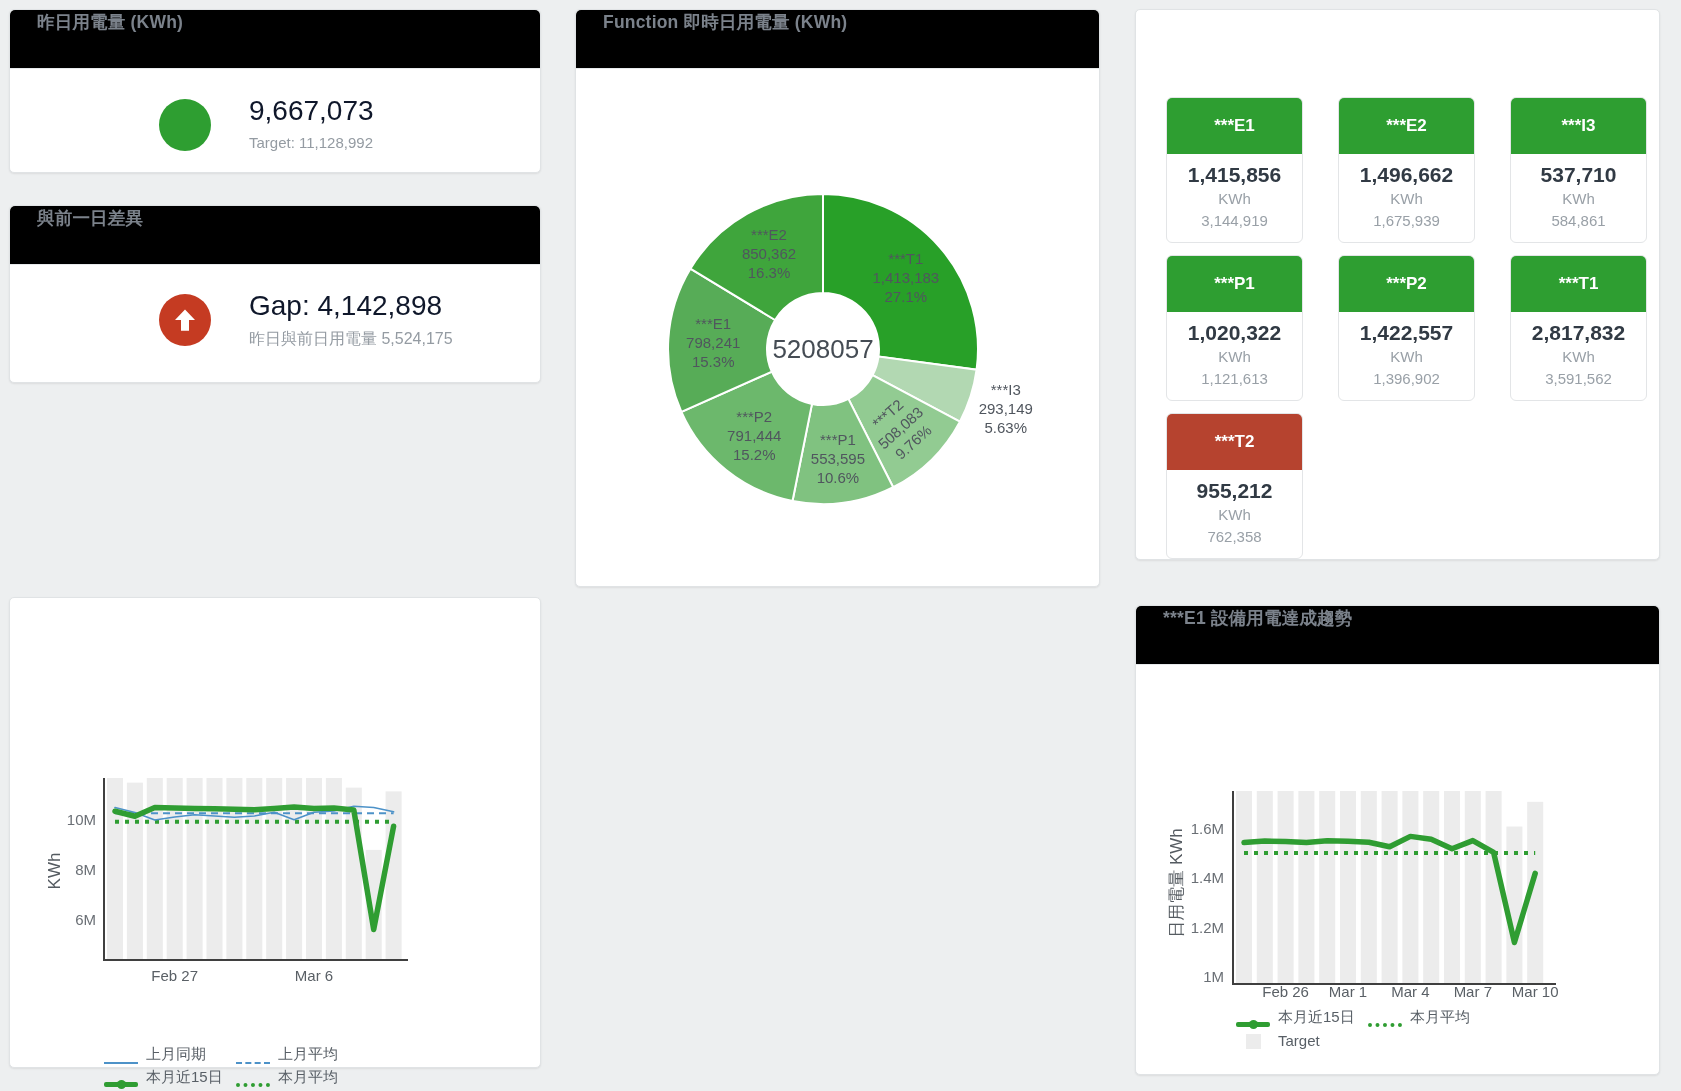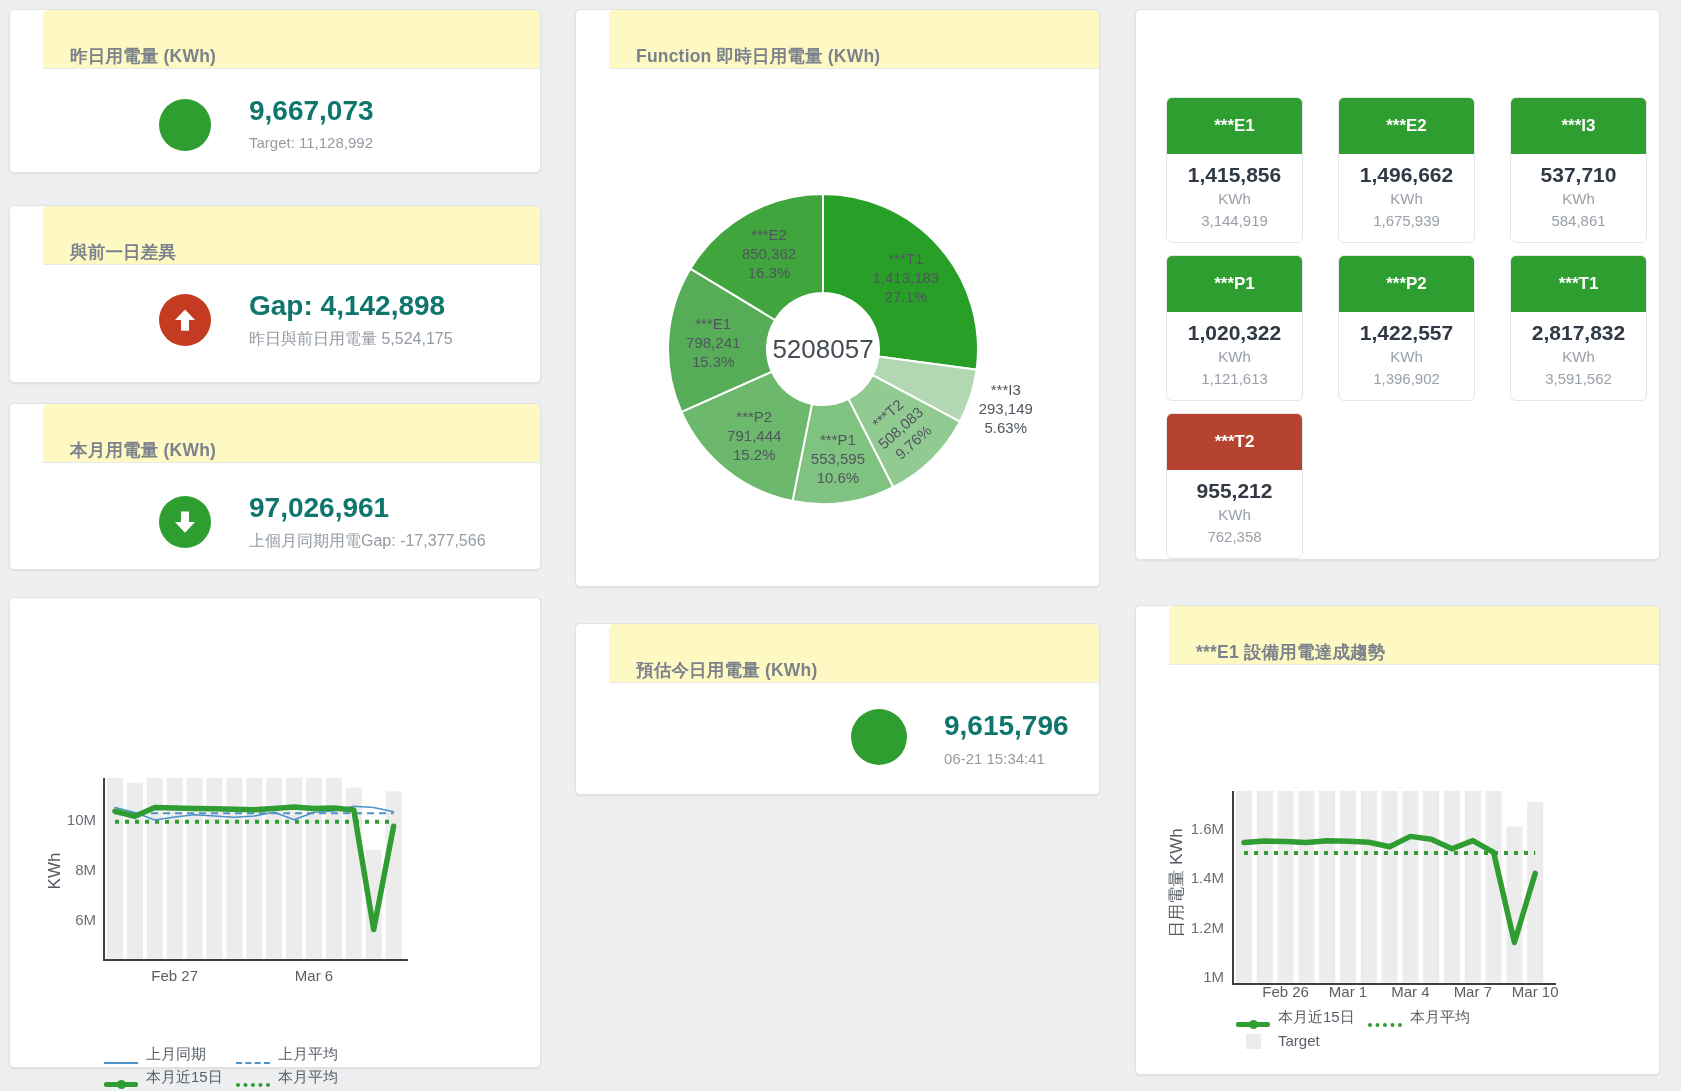--- a/index.html
+++ b/index.html
@@ -1,28 +1,28 @@
 <!DOCTYPE html>
 <html><head>
 <meta charset="utf-8">
 <style>
   * { margin:0; padding:0; box-sizing:border-box; }
   html,body { background:#ffffff; }
   body { font-family:"Liberation Sans","DejaVu Sans",sans-serif; }
   .page { position:relative; width:1681px; height:1091px; background:#edeff0; overflow:hidden; }
   .card { position:absolute; background:#fff; border:1px solid #e0e3e5; border-radius:5px;
           box-shadow:0 1px 2px rgba(0,0,0,.08); }
-  .card-header { height:59px; border-bottom:1px solid #e7eaec; background:#fef9c3;
-                 border-radius:5px 5px 0 0; display:flex; align-items:flex-end; padding-left:27px;margin-left:33px; }
+  .card-header { height:59px; border-bottom:1px solid #e7eaec; background:#000000;
+                 border-radius:5px 5px 0 0; display:flex; align-items:flex-start; padding-left:27px; }
   .card-title { font-size:17.5px; font-weight:bold; color:#7b828b; letter-spacing:.2px; }
   .card-body { position:relative; width:100%; }
 
   .stat-circle { position:absolute; border-radius:50%; display:flex; align-items:center; justify-content:center; }
   .stat-circle svg { width:30px; height:30px; }
-  .stat-value { position:absolute; font-size:28px; font-weight:bold; color:#0f766e; line-height:30px; white-space:nowrap; }
+  .stat-value { position:absolute; font-size:28px; font-weight:normal; color:#0f172a; line-height:30px; white-space:nowrap; }
   .stat-sub { position:absolute; font-size:15px; color:#949ba2; line-height:19px; white-space:nowrap; }
   .stat-sub.lg { font-size:16px; }
 
   .chart-svg { position:absolute; left:0; }
   svg text { font-family:"Liberation Sans","DejaVu Sans",sans-serif; }
   .tick-label { font-size:15px; fill:#6a6f75; }
   .x-label { font-size:15px; fill:#5a6066; }
   .axis-title { font-size:17px; fill:#555b61; }
   .donut-label { font-size:15px; fill:#50565e; }
   .donut-center { font-size:26px; fill:#454c54; }
@@ -73,34 +73,20 @@
       <div class="stat-circle" style="left: 149px; top: 29px; width: 52px; height: 52px; background: rgb(197, 59, 34);">
         <svg viewBox="0 0 24 24">
             <path d="M12 3.5 L20 12 L15.2 12 L15.2 20.5 L8.8 20.5 L8.8 12 L4 12 Z" fill="#ffffff"></path>
           </svg>
       </div>
       <div class="stat-value" style="left:239px; top:26px;">Gap: 4,142,898</div>
       <div class="stat-sub lg" style="left:239px; top:64px;">昨日與前日用電量 5,524,175</div>
     </div>
   </section>
 
-  <section class="card" style="left:9px; top:403px; width:532px; height:167px;">
-    <div class="card-header">
-      <span class="card-title">本月用電量 (KWh)</span>
-    </div>
-    <div class="card-body">
-      <div class="stat-circle" style="left: 149px; top: 33px; width: 52px; height: 52px; background: rgb(46, 158, 49);">
-        <svg viewBox="0 0 24 24">
-            <path d="M12 20.5 L4 12 L8.8 12 L8.8 3.5 L15.2 3.5 L15.2 12 L20 12 Z" fill="#ffffff"></path>
-          </svg>
-      </div>
-      <div class="stat-value" style="left:239px; top:30px;">97,026,961</div>
-      <div class="stat-sub lg" style="left:239px; top:68px;">上個月同期用電Gap: -17,377,566</div>
-    </div>
-  </section>
 
   <section class="card" style="left:9px; top:597px; width:532px; height:471px;">
     <svg id="chart-compare15" class="chart-svg" style="top:60px;" width="532" height="350">
         <rect x="97" y="120" width="16" height="182" fill="#ececec"></rect>
         <rect x="116.9" y="124.65" width="16" height="177.35" fill="#ececec"></rect>
         <rect x="136.8" y="120" width="16" height="182" fill="#ececec"></rect>
         <rect x="156.7" y="120" width="16" height="182" fill="#ececec"></rect>
         <rect x="176.6" y="120" width="16" height="182" fill="#ececec"></rect>
         <rect x="196.5" y="120" width="16" height="182" fill="#ececec"></rect>
         <rect x="216.39999999999998" y="120" width="16" height="182" fill="#ececec"></rect>
@@ -165,30 +151,20 @@
         <path d="M216.5 431.0 A155 155 0 0 1 105.4 341.9 L195.8 301.7 A56 56 0 0 0 236.0 333.9 Z" fill="#6cb86c" stroke="#ffffff" stroke-width="2"></path>
         <text x="178.24015234173416" y="351.86083711455456" text-anchor="middle" class="donut-label"><tspan x="178.24015234173416" dy="0">***P2</tspan><tspan x="178.24015234173416" dy="19">791,444</tspan><tspan x="178.24015234173416" dy="19">15.2%</tspan></text>
         <path d="M105.4 341.9 A155 155 0 0 1 114.4 198.7 L199.1 250.0 A56 56 0 0 0 195.8 301.7 Z" fill="#57ac57" stroke="#ffffff" stroke-width="2"></path>
         <text x="137.2208357283697" y="259.03328687095456" text-anchor="middle" class="donut-label"><tspan x="137.2208357283697" dy="0">***E1</tspan><tspan x="137.2208357283697" dy="19">798,241</tspan><tspan x="137.2208357283697" dy="19">15.3%</tspan></text>
         <path d="M114.4 198.7 A155 155 0 0 1 247.0 124.0 L247.0 223.0 A56 56 0 0 0 199.1 250.0 Z" fill="#3fa53c" stroke="#ffffff" stroke-width="2"></path>
         <text x="193.01719686877817" y="170.15712355059588" text-anchor="middle" class="donut-label"><tspan x="193.01719686877817" dy="0">***E2</tspan><tspan x="193.01719686877817" dy="19">850,362</tspan><tspan x="193.01719686877817" dy="19">16.3%</tspan></text>
         <text x="247" y="288" text-anchor="middle" class="donut-center">5208057</text>
       </svg>
   </section>
 
-  <section class="card" style="left:575px; top:623px; width:525px; height:172px;">
-    <div class="card-header">
-      <span class="card-title">預估今日用電量 (KWh)</span>
-    </div>
-    <div class="card-body">
-      <div class="stat-circle" style="left: 275px; top: 26px; width: 56px; height: 56px; background: rgb(46, 158, 49);"></div>
-      <div class="stat-value" style="left:368px; top:28px;">9,615,796</div>
-      <div class="stat-sub" style="left:368px; top:66px;">06-21 15:34:41</div>
-    </div>
-  </section>
 
   <section class="card" style="left:1135px; top:9px; width:525px; height:551px;">
     <div class="tiles-grid" id="tiles-grid">
         <div class="tile">
           <div class="tile-header" style="background: rgb(46, 158, 49);">***E1</div>
           <div class="tile-body">
             <div class="tile-value">1,415,856</div>
             <div class="tile-unit">KWh</div>
             <div class="tile-target">3,144,919</div>
           </div>

